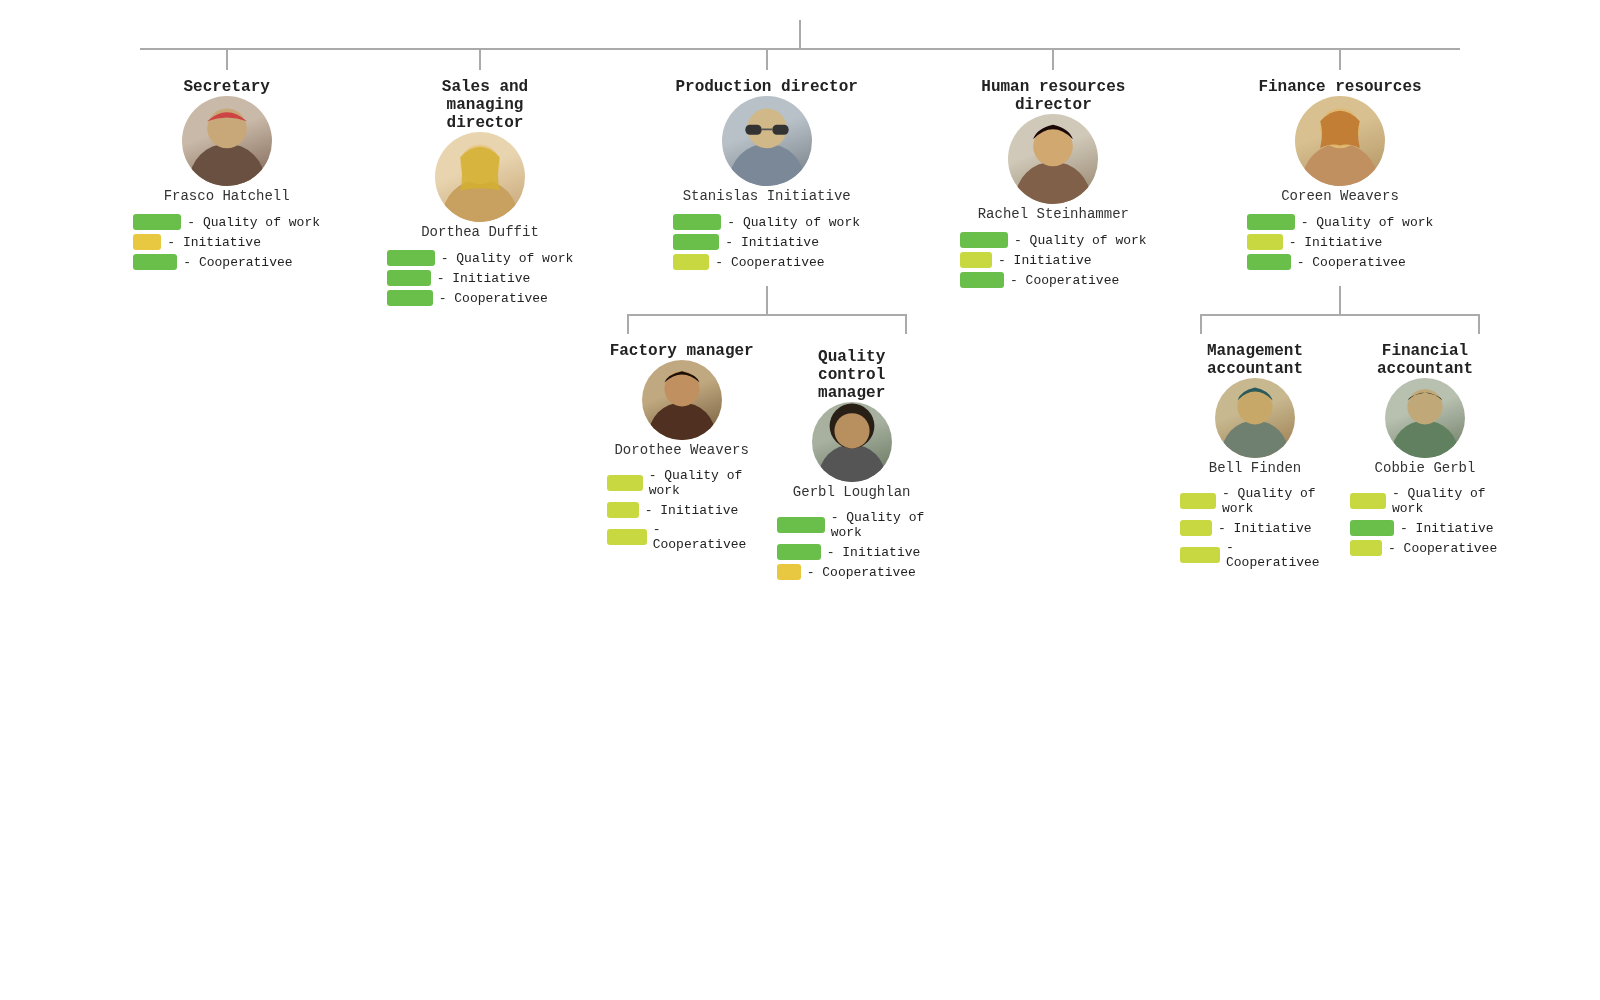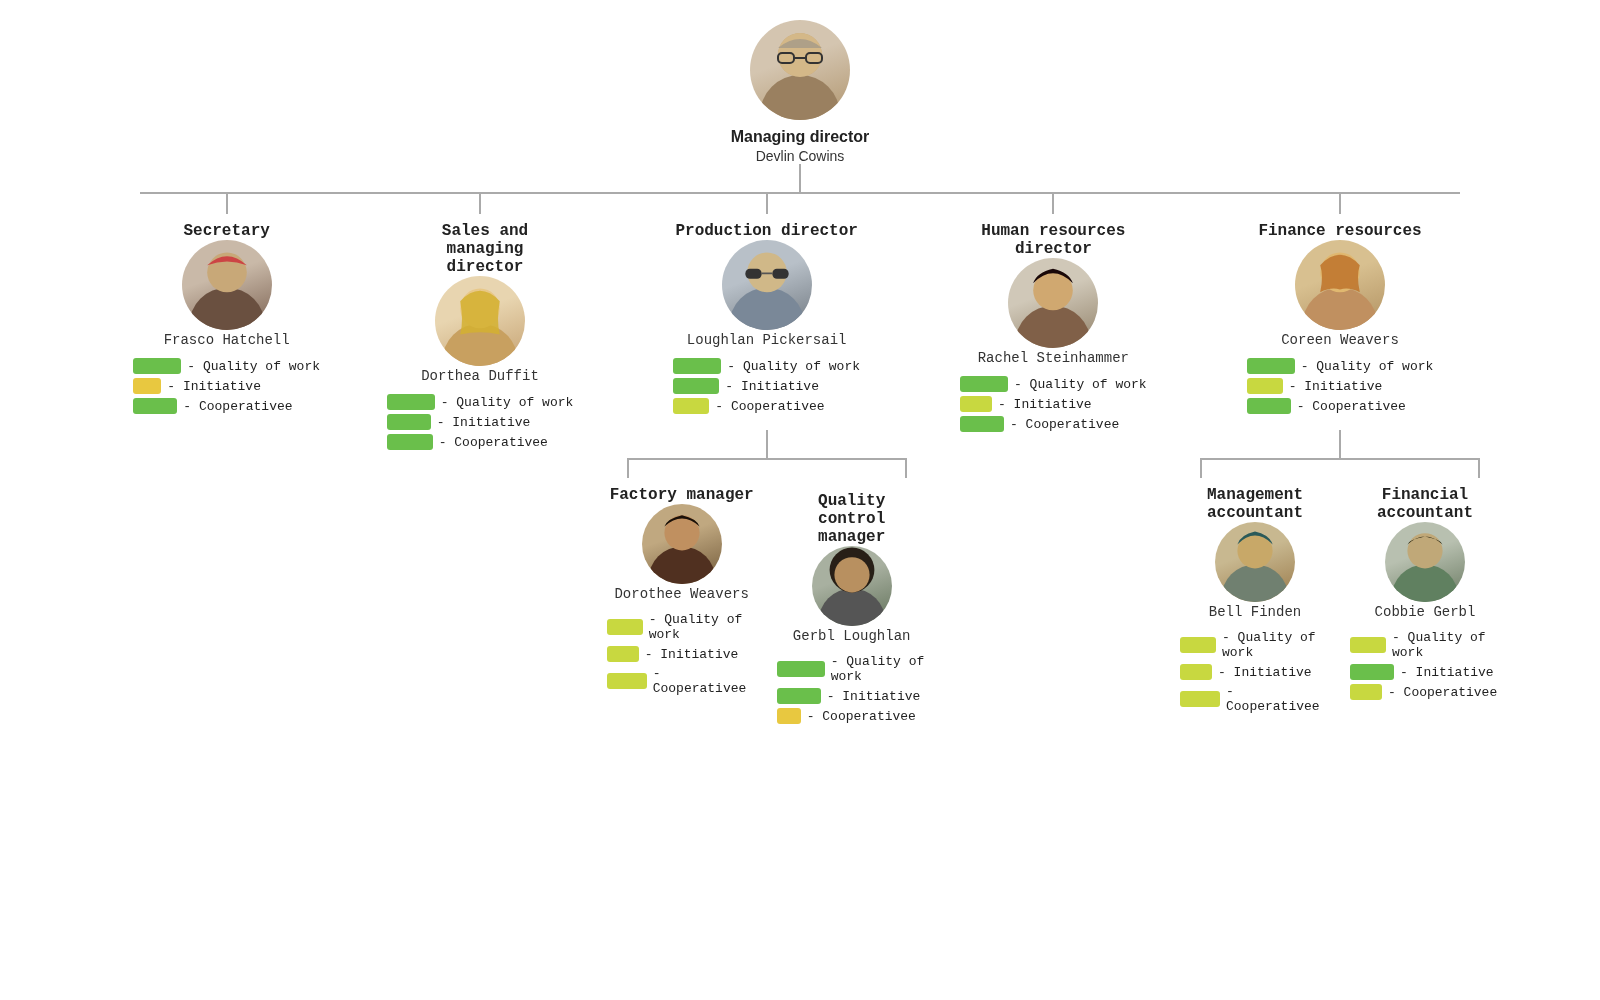--- a/index.html
+++ b/index.html
@@ -112,37 +112,20 @@
     .face-factory { background: linear-gradient(160deg, #c0a880 40%, #705838 100%); }
     .face-qc { background: linear-gradient(160deg, #a8b0a0 40%, #607058 100%); }
     .face-mgmt { background: linear-gradient(160deg, #c8b890 40%, #987848 100%); }
     .face-financial { background: linear-gradient(160deg, #b8c0b0 40%, #687860 100%); }
   </style>
 </head>
 <body>
 
 <div class="org-chart">
 
-  <div class="top-node">
-    <div class="avatar face-managing">
-      <svg viewBox="0 0 100 100" xmlns="http://www.w3.org/2000/svg">
-        <circle cx="50" cy="35" r="22" fill="#c8a878"></circle>
-        <circle cx="50" cy="95" r="40" fill="#9a8060"></circle>
-        <circle cx="50" cy="35" r="22" fill="#d4b888"></circle>
-
-        <rect x="28" y="33" width="16" height="10" rx="4" fill="none" stroke="#333" stroke-width="2"></rect>
-        <rect x="56" y="33" width="16" height="10" rx="4" fill="none" stroke="#333" stroke-width="2"></rect>
-        <line x1="44" y1="38" x2="56" y2="38" stroke="#333" stroke-width="2"></line>
-
-        <path d="M28 28 Q50 10 72 28" fill="#888" opacity="0.5"></path>
-      </svg>
-    </div>
-    <div class="node-title">Managing director</div>
-    <div class="node-name">Devlin Cowins</div>
-  </div>
 
   <div style="width:2px;height:28px;background:#aaa;"></div>
 
   <div style="width:1320px;height:2px;background:#aaa;position:relative;"></div>
 
   <div class="children-row" style="width:1400px;align-items:flex-start;">
 
     <div class="child-col">
       <div style="width:2px;height:20px;background:#aaa;"></div>
       <div class="node-card">
@@ -210,21 +193,21 @@
         <div class="avatar face-production">
           <svg viewBox="0 0 100 100" xmlns="http://www.w3.org/2000/svg">
             <circle cx="50" cy="95" r="42" fill="#7a8898"></circle>
             <circle cx="50" cy="36" r="22" fill="#d0b888"></circle>
 
             <rect x="26" y="32" width="18" height="11" rx="5" fill="#333"></rect>
             <rect x="56" y="32" width="18" height="11" rx="5" fill="#333"></rect>
             <line x1="44" y1="37" x2="56" y2="37" stroke="#555" stroke-width="2"></line>
           </svg>
         </div>
-        <div class="node-name">Loughlan Pickersail</div>
+        <div class="node-name">Stanislas Initiative</div>
         <div class="metrics">
           <div class="metric-row">
             <div class="metric-bar" style="background:#6abf4b;width:48px;"></div>
             <span>- Quality of work</span>
           </div>
           <div class="metric-row">
             <div class="metric-bar" style="background:#6abf4b;width:46px;"></div>
             <span>- Initiative</span>
           </div>
           <div class="metric-row">

